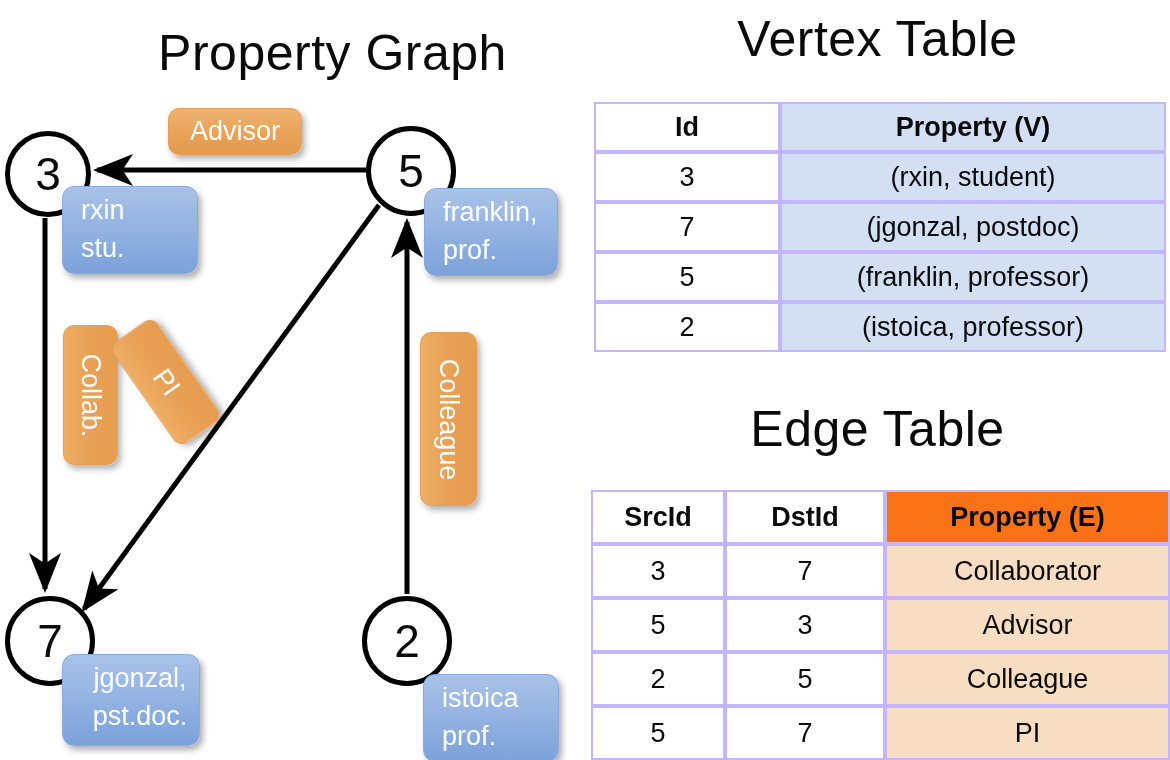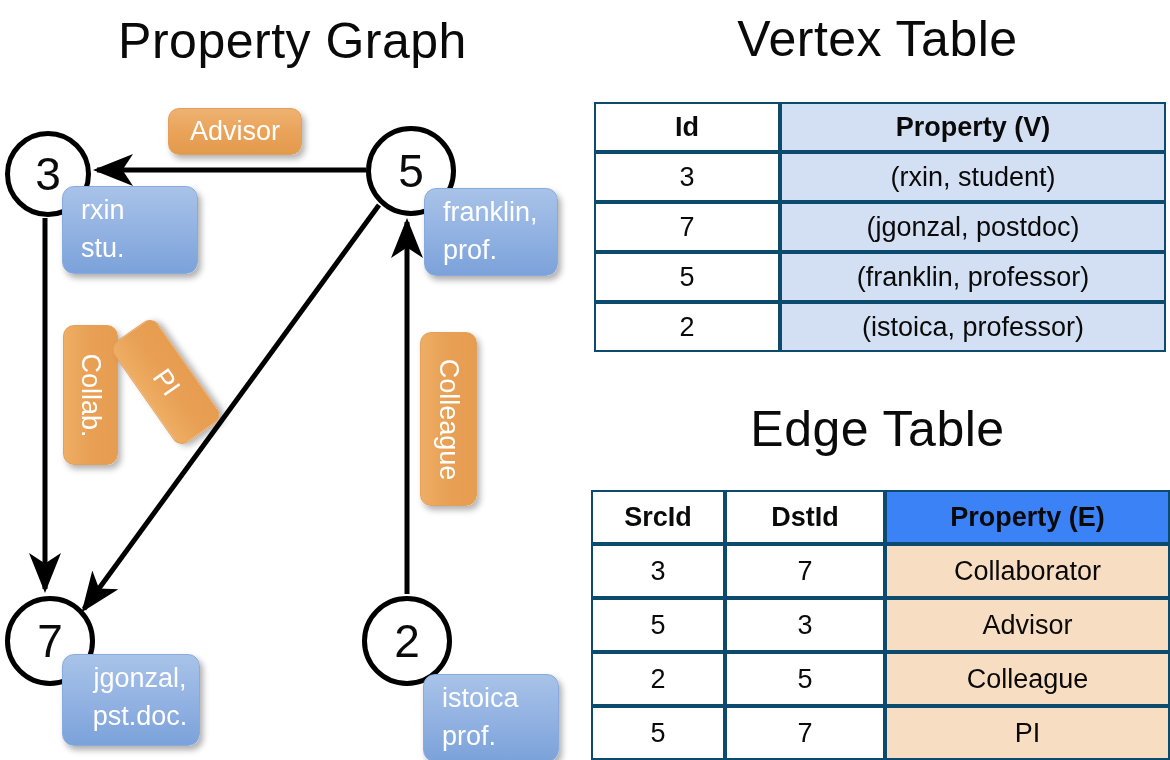--- a/index.html
+++ b/index.html
@@ -20,21 +20,21 @@
   .title {
     position: absolute;
     font-family: "Liberation Sans", sans-serif;
     font-weight: 300;
     font-size: 50px;
     letter-spacing: 0.5px;
     color: #0a0a0a;
     white-space: nowrap;
     text-align: center;
   }
-  #title-property-graph { left: 0px;   top: 12px;  width: 585px; }
+  #title-property-graph { left: 0px;   top: 24px;  width: 585px; padding-left: 40px; }
   #title-vertex-table   { left: 585px; top: 10px;  width: 585px; }
   #title-edge-table     { left: 585px; top: 400px; width: 585px; }
 
   
   #graph-panel {
     position: absolute;
     left: 0; top: 0;
     width: 585px; height: 760px;
   }
   #graph-svg {
@@ -135,21 +135,21 @@
     position: absolute;
     border-collapse: separate;
     border-spacing: 0;
     font-family: "Liberation Sans", sans-serif;
     font-weight: 300;
     font-size: 27px;
     color: #0a0a0a;
     table-layout: fixed;
   }
   .tbl td, .tbl th {
-    border: 2px solid #0c4a6e;
+    border: 2px solid #c4b5fd;
     text-align: center;
     padding: 0;
     height: 44px;
     white-space: nowrap;
     font-weight: 300;
     box-sizing: border-box;
     margin-top: 30px;
   }
   .tbl th { font-weight: bold; font-size: 27px; }
 
@@ -158,21 +158,21 @@
   #vertex-table col.c-prop { width: 386px; }
   #vertex-table .cell-prop { background: #d3dff2; }
   #vertex-table .head-prop { background: #d3dff2; }
   #vertex-table td, #vertex-table th { height: 50px; }
 
   #edge-table { left: 591px; top: 490px; width: 579px; }
   #edge-table col.c-src { width: 134px; }
   #edge-table col.c-dst { width: 160px; }
   #edge-table col.c-ep  { width: 285px; }
   #edge-table .cell-prop { background: #f7ddc1; }
-  #edge-table .head-prop { background: #3b82f6; text-align: center; }
+  #edge-table .head-prop { background: #f97316; text-align: center; }
   #edge-table td, #edge-table th { height: 54px; }
 </style>
 </head>
 <body>
 
 <div id="graph-panel">
 
   <div class="title" id="title-property-graph">Property Graph</div>
 
   <svg id="graph-svg" viewBox="0 0 585 760">

